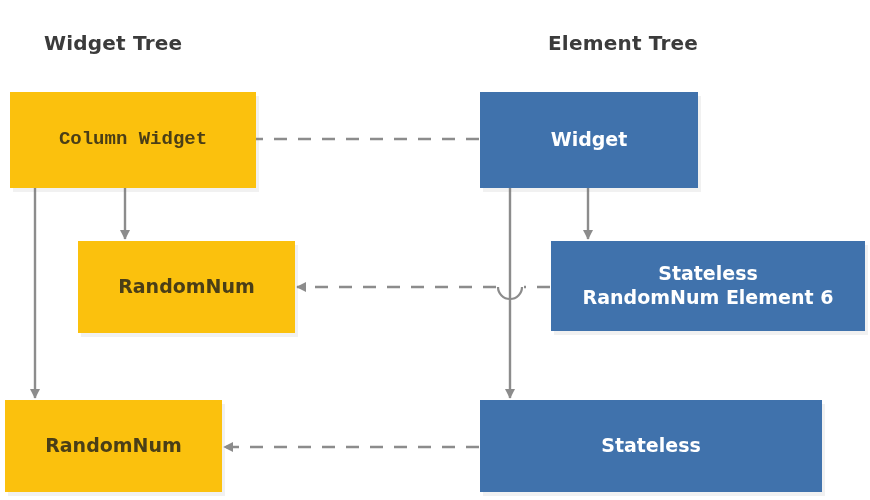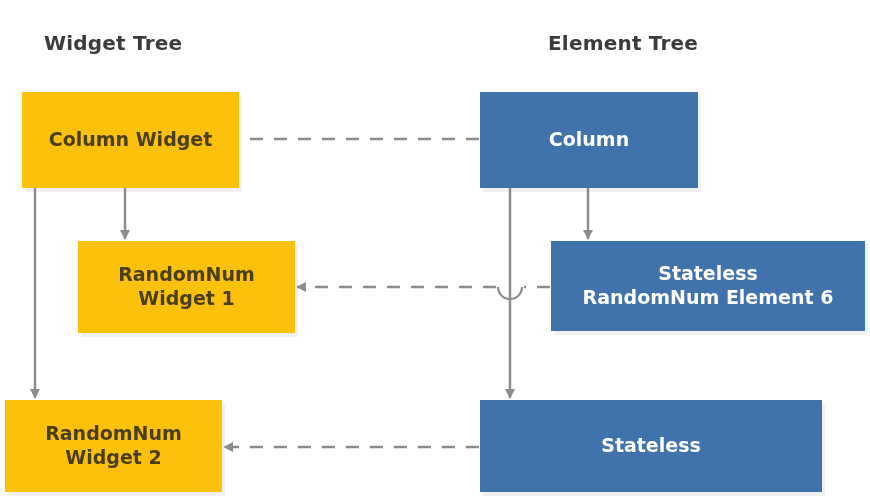--- a/index.html
+++ b/index.html
@@ -43,21 +43,21 @@
     font-size: 19px;
     font-weight: 600;
   }
   .node.blue {
     background: #4072AC;
     color: #ffffff;
     font-size: 19px;
     font-weight: 600;
   }
 
-  #node-column-widget      { left: 22px;   top: 92px;  width: 217px; height: 96px; }
+  #node-column-widget      { left: 10px;   top: 92px;  width: 246px; height: 96px; font-family: Liberation Mono, monospace; }
   #node-randomnum-widget-1 { left: 78px;  top: 241px; width: 217px; height: 92px; }
   #node-randomnum-widget-2 { left: 5px;   top: 400px; width: 217px; height: 92px; }
   #node-column-element     { left: 480px; top: 92px;  width: 218px; height: 96px; }
   #node-sl-element-1       { left: 551px; top: 241px; width: 314px; height: 90px; }
   #node-sl-element-2       { left: 480px; top: 400px; width: 342px; height: 92px; }
 
   #edges {
     position: absolute;
     left: 0; top: 0;
     width: 870px; height: 500px;
@@ -101,34 +101,32 @@
 
   <div class="node yellow" id="node-column-widget">
     <span class="nlabel">
       <span>Column Widget</span>
     </span>
   </div>
 
   <div class="node yellow" id="node-randomnum-widget-1">
     <span class="nlabel">
       <span>RandomNum</span><br>
-      <span>Widget 1</span>
     </span>
   </div>
 
   <div class="node yellow" id="node-randomnum-widget-2">
     <span class="nlabel">
       <span>RandomNum</span><br>
-      <span>Widget 2</span>
     </span>
   </div>
 
   <div class="node blue" id="node-column-element">
     <span class="nlabel">
-      <span>Column</span><br>
+      <span>Widget</span><br>
     </span>
   </div>
 
   <div class="node blue" id="node-sl-element-1">
     <span class="nlabel">
       <span>Stateless</span><br>
       <span>RandomNum Element 6</span>
     </span>
   </div>
 

